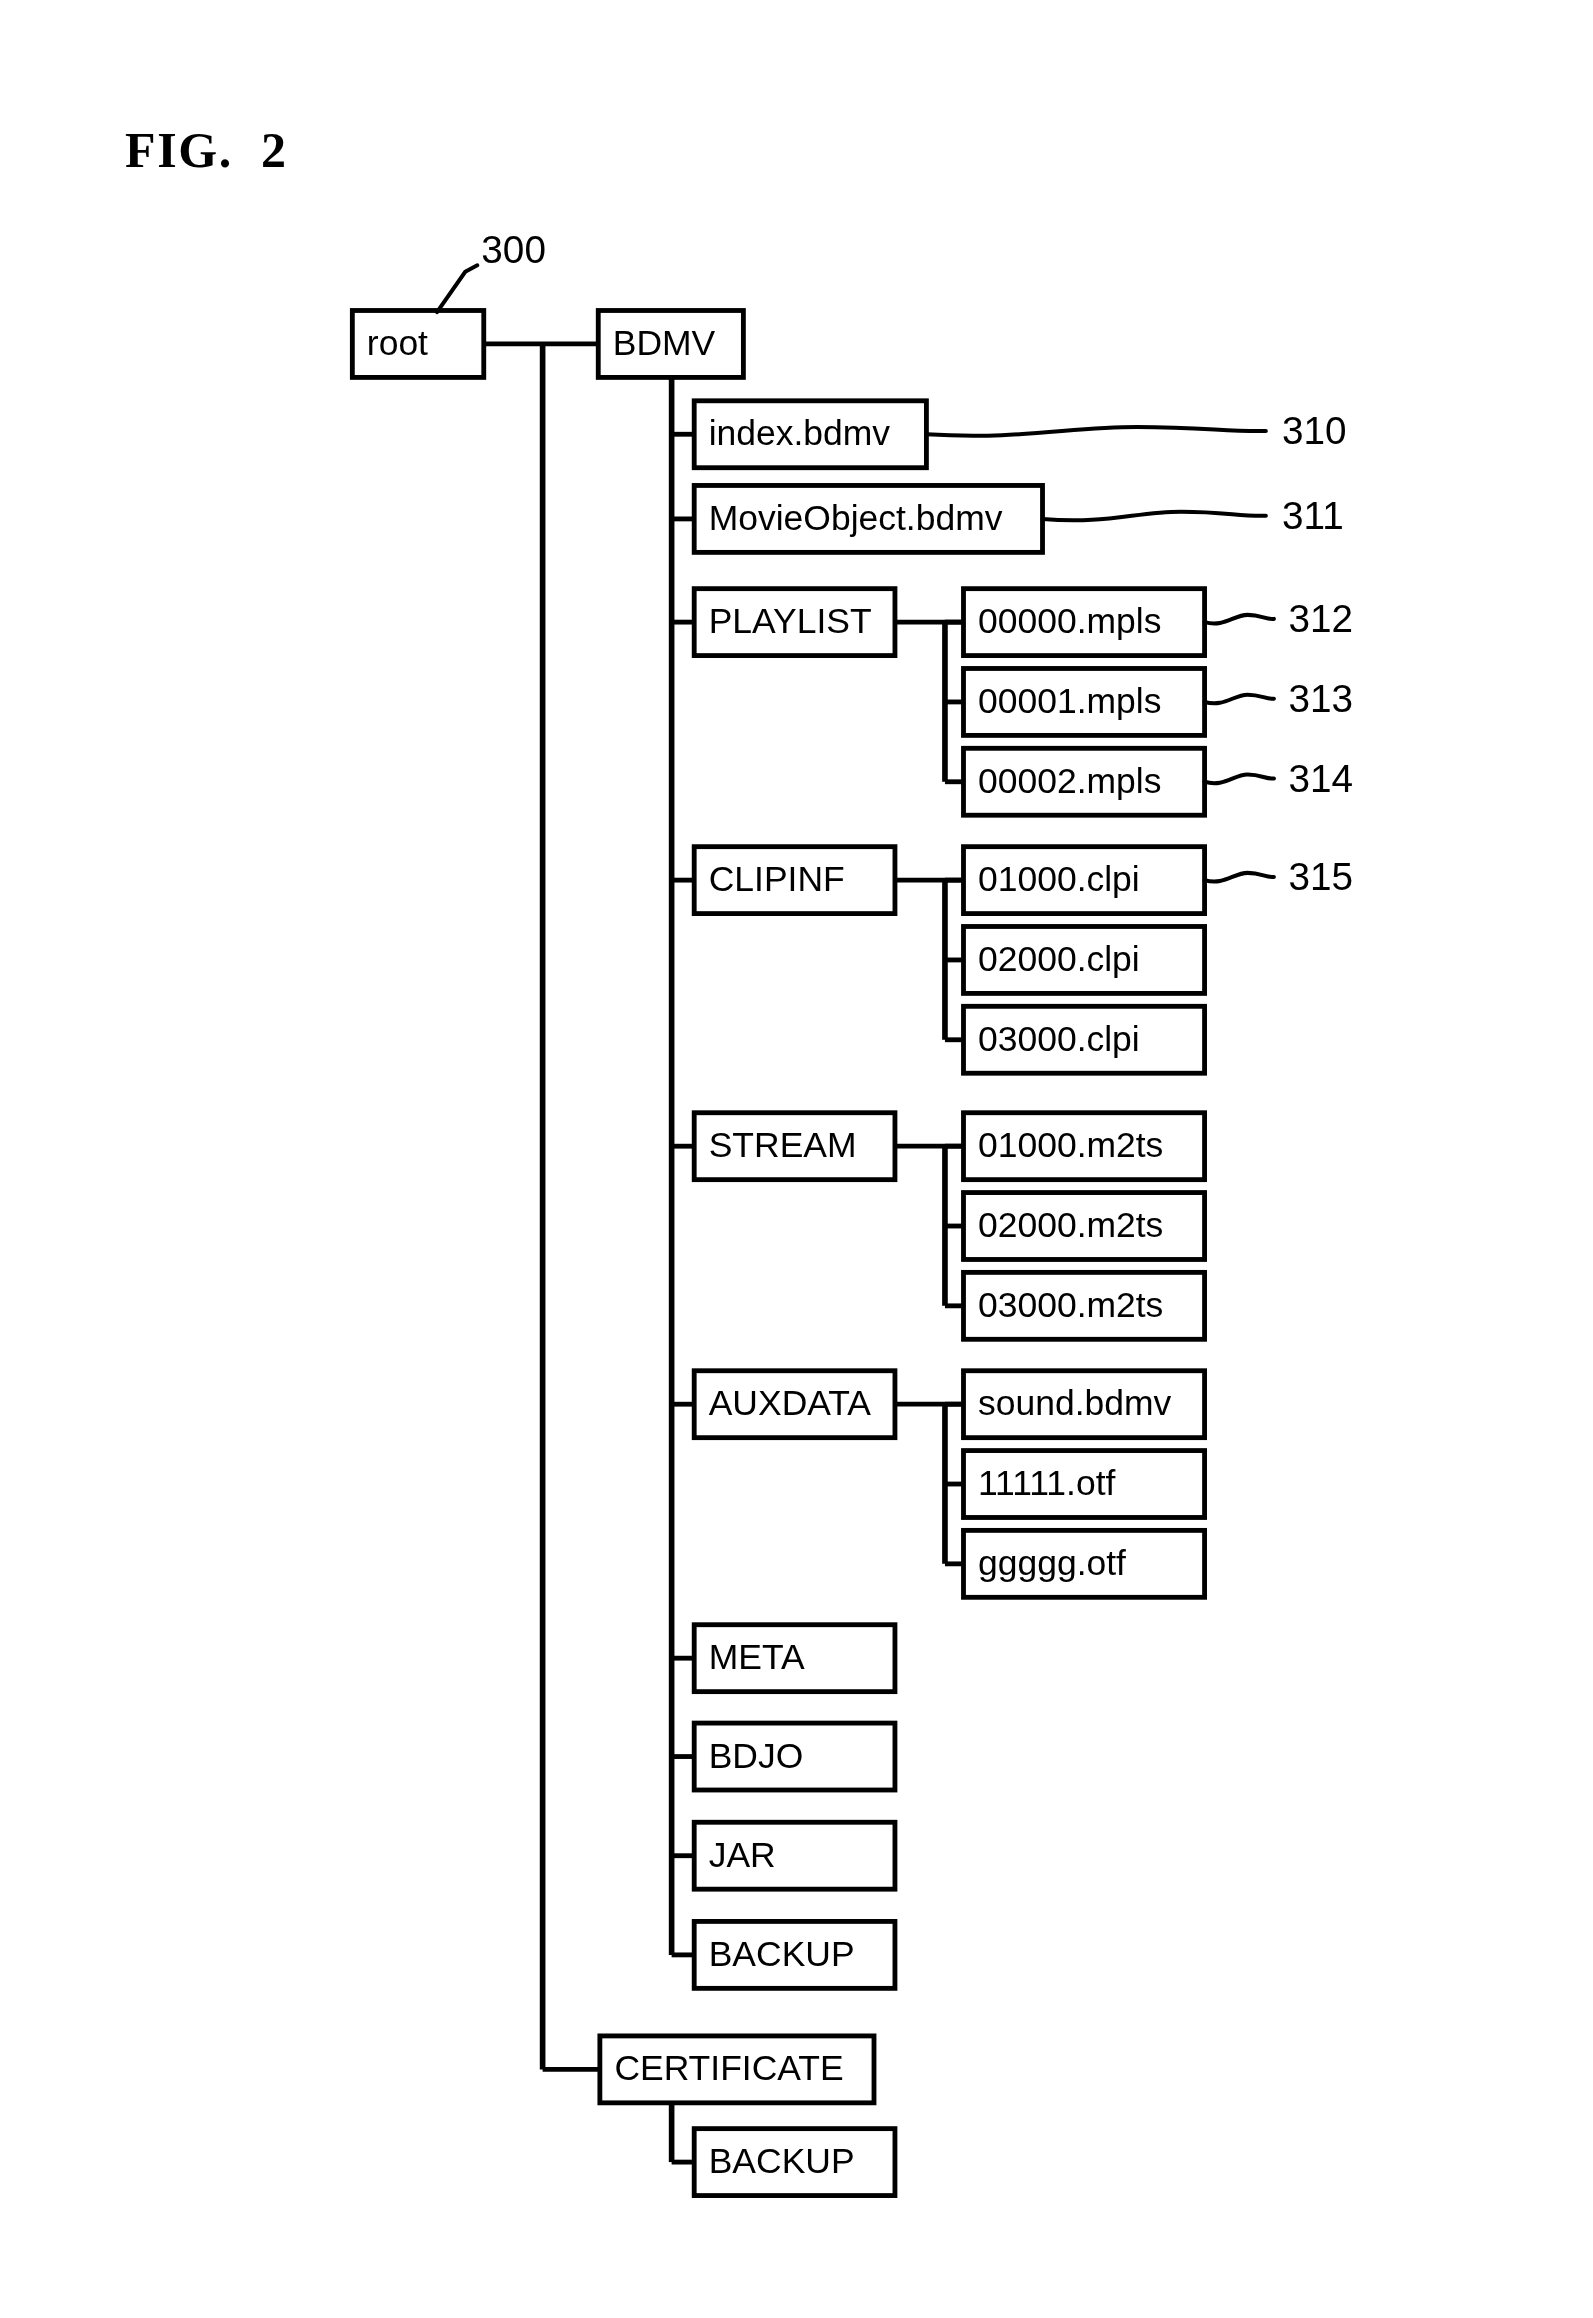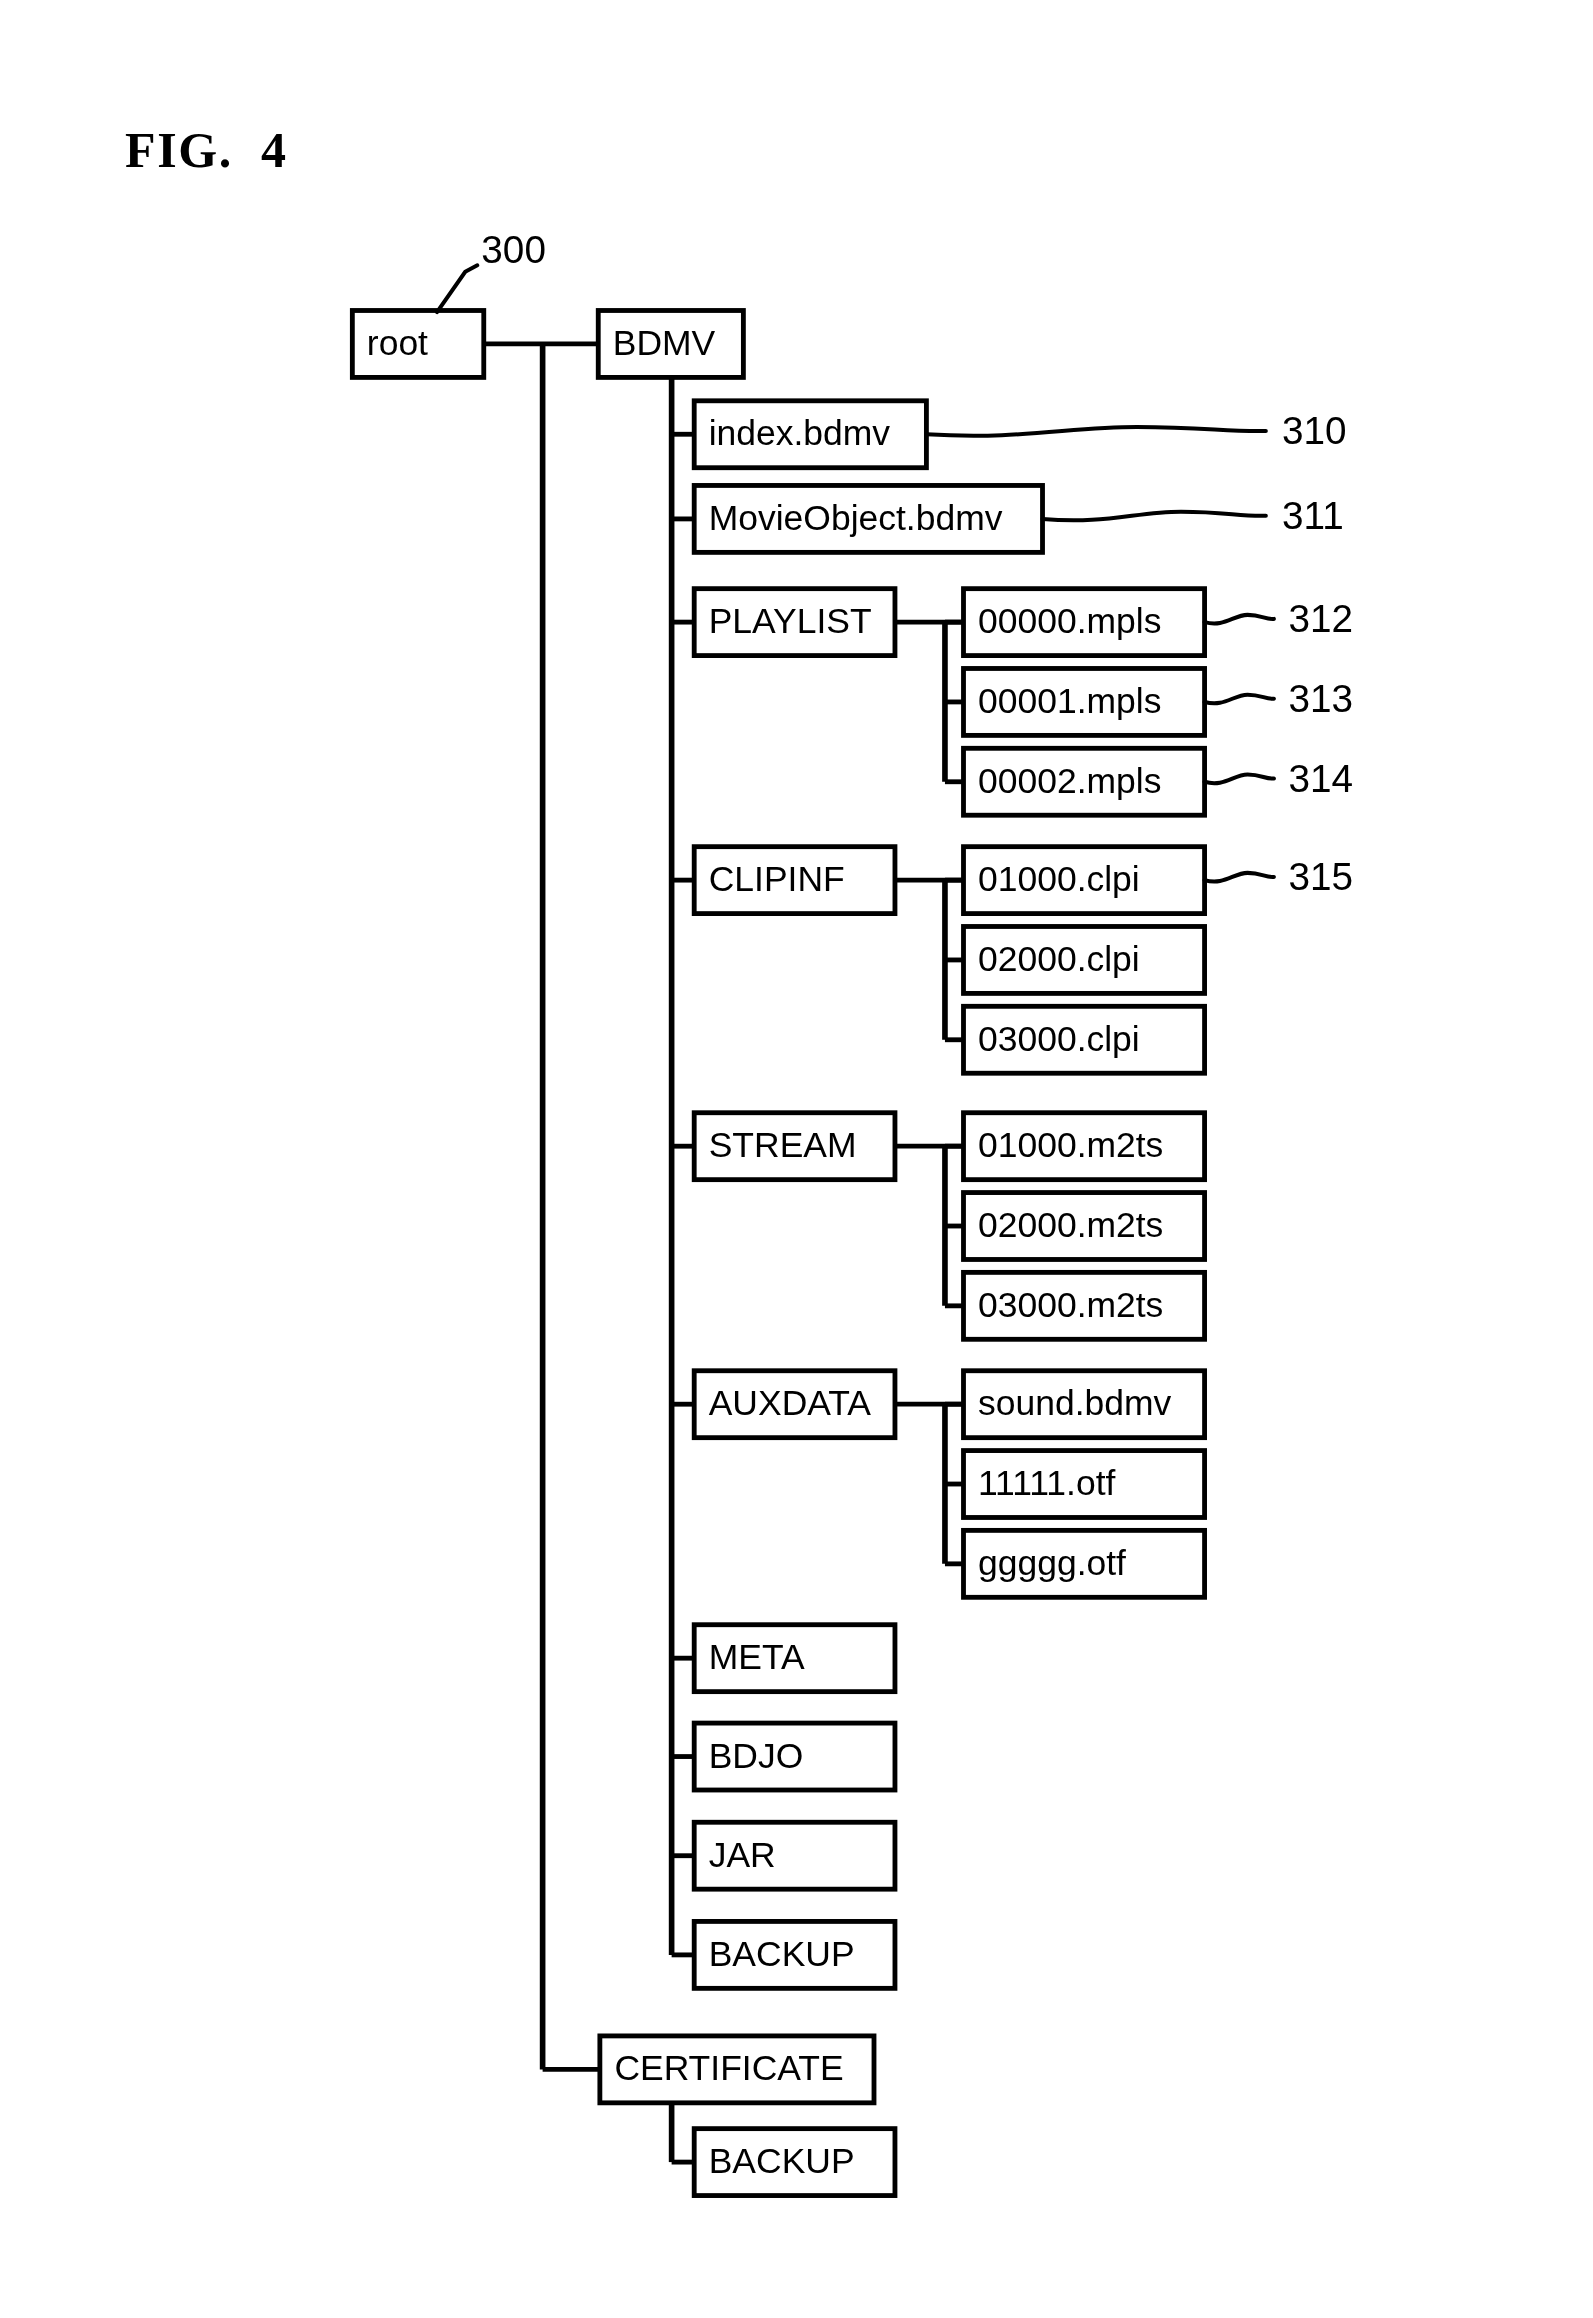--- a/index.html
+++ b/index.html
@@ -68,21 +68,21 @@
   .ref-number {
     font-family: "Liberation Sans", sans-serif;
     font-size: 48px;
     fill: #000000;
     dominant-baseline: middle;
   }
 </style>
 </head>
 <body>
 
-<div id="fig-title">FIG.  4</div>
+<div id="fig-title">FIG.  2</div>
 
 <div id="diagram-root">
   <svg id="tree-svg" viewBox="0 0 1977 2876" xmlns="http://www.w3.org/2000/svg">
     <g id="connectors-layer">
         <line x1="600" y1="426.5" x2="742" y2="426.5" class="connector"></line>
         <line x1="673" y1="426.5" x2="673" y2="2566.5" class="trunk"></line>
         <line x1="673" y1="2566.5" x2="744" y2="2566.5" class="connector"></line>
         <line x1="833" y1="468" x2="833" y2="2424.5" class="trunk"></line>
         <line x1="833" y1="538.5" x2="861" y2="538.5" class="connector"></line>
         <line x1="833" y1="643.5" x2="861" y2="643.5" class="connector"></line>

